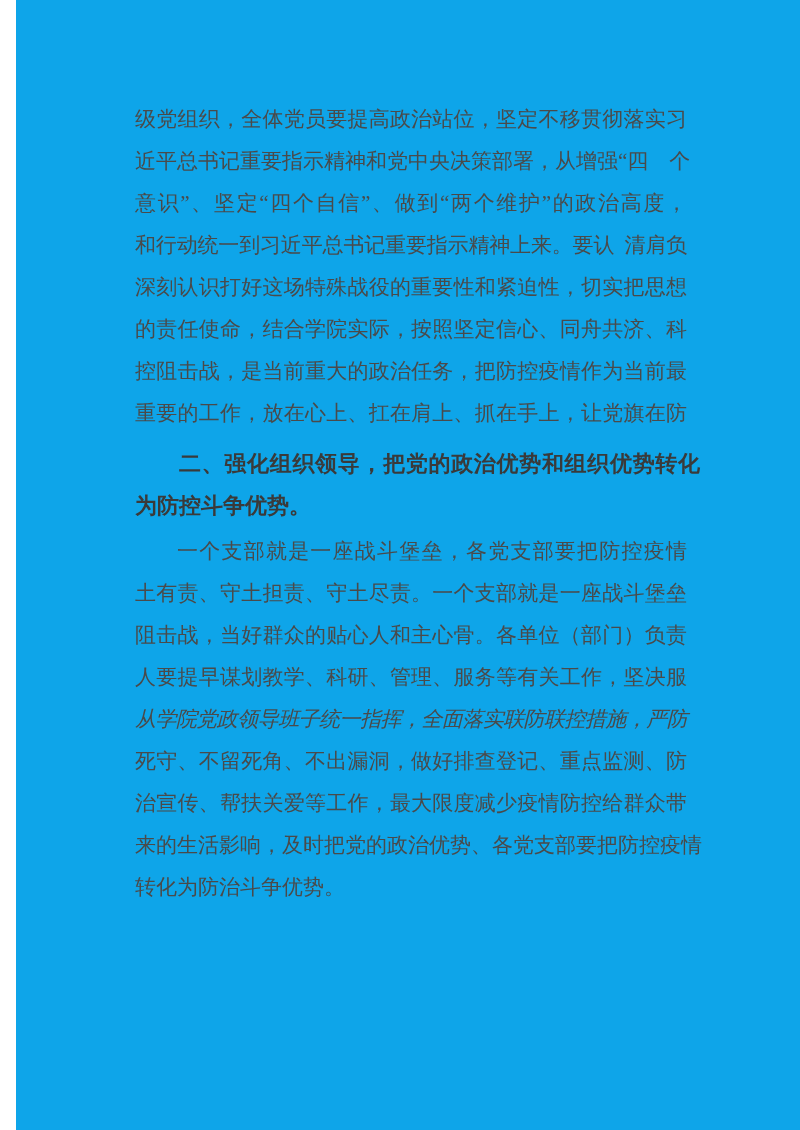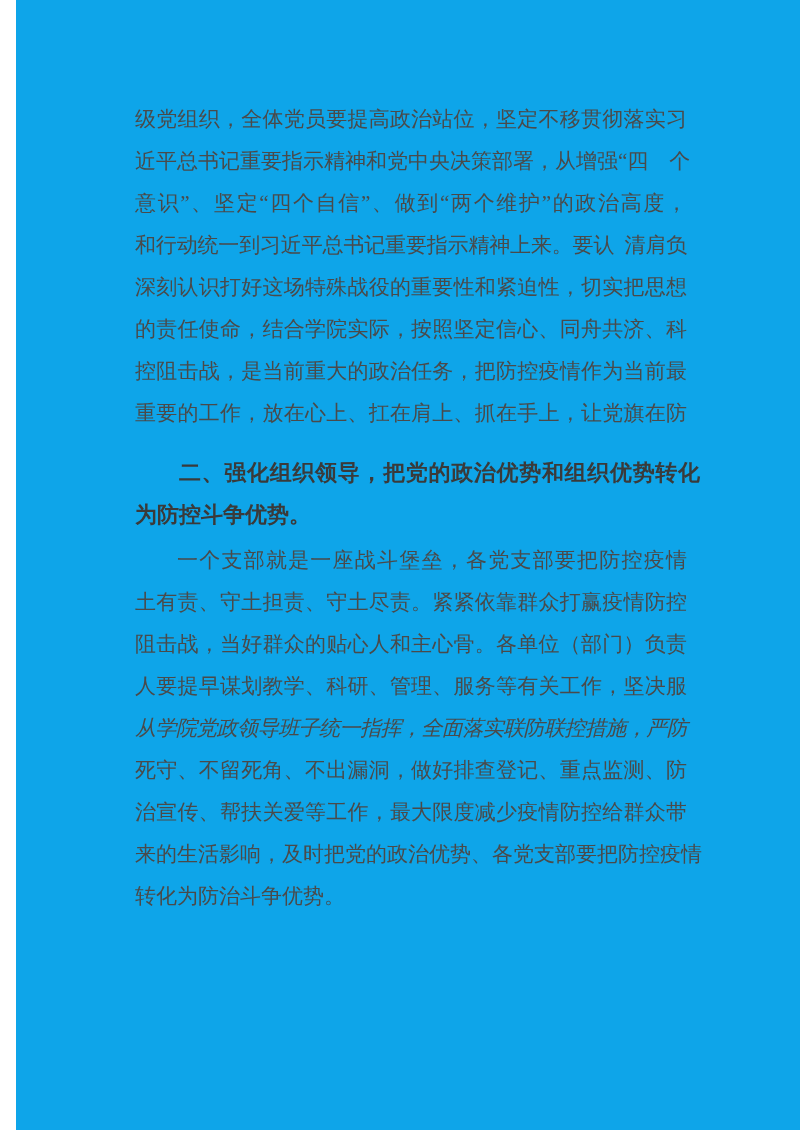--- a/index.html
+++ b/index.html
@@ -45,21 +45,21 @@
   }
   .tight {
     letter-spacing: -0.8px;
     font-style: italic;
   }
   .semi-tight {
     letter-spacing: -0.3px;
   }
   .heading-block {
     width: 565px;
-    margin-top: 18px;
+    margin-top: 9px;
   }
   .heading-block .line {
     font-family: "Liberation Sans", "DejaVu Sans", sans-serif;
     font-weight: 700;
     font-size: 22px;
     color: #3a3a3a;
   }
   .para-2 {
     margin-top: 3px;
   }
@@ -81,21 +81,21 @@
       <div class="line">重要的工作，放在心上、扛在肩上、抓在手上，让党旗在防</div>
     </div>
 
     <div class="heading-block">
       <div class="line indent">二、强化组织领导，把党的政治优势和组织优势转化</div>
       <div class="line end">为防控斗争优势。</div>
     </div>
 
     <div class="para-2">
       <div class="line indent">一个支部就是一座战斗堡垒，各党支部要把防控疫情</div>
-      <div class="line">土有责、守土担责、守土尽责。紧紧依靠群众打赢疫情防控</div>
+      <div class="line">土有责、守土担责、守土尽责。一个支部就是一座战斗堡垒</div>
       <div class="line">阻击战，当好群众的贴心人和主心骨。各单位（部门）负责</div>
       <div class="line">人要提早谋划教学、科研、管理、服务等有关工作，坚决服</div>
       <div class="line tight">从学院党政领导班子统一指挥，全面落实联防联控措施，严防</div>
       <div class="line">死守、不留死角、不出漏洞，做好排查登记、重点监测、防</div>
       <div class="line">治宣传、帮扶关爱等工作，最大限度减少疫情防控给群众带</div>
       <div class="line">来的生活影响，及时把党的政治优势、各党支部要把防控疫情</div>
       <div class="line end">转化为防治斗争优势。</div>
     </div>
 
   </div>

